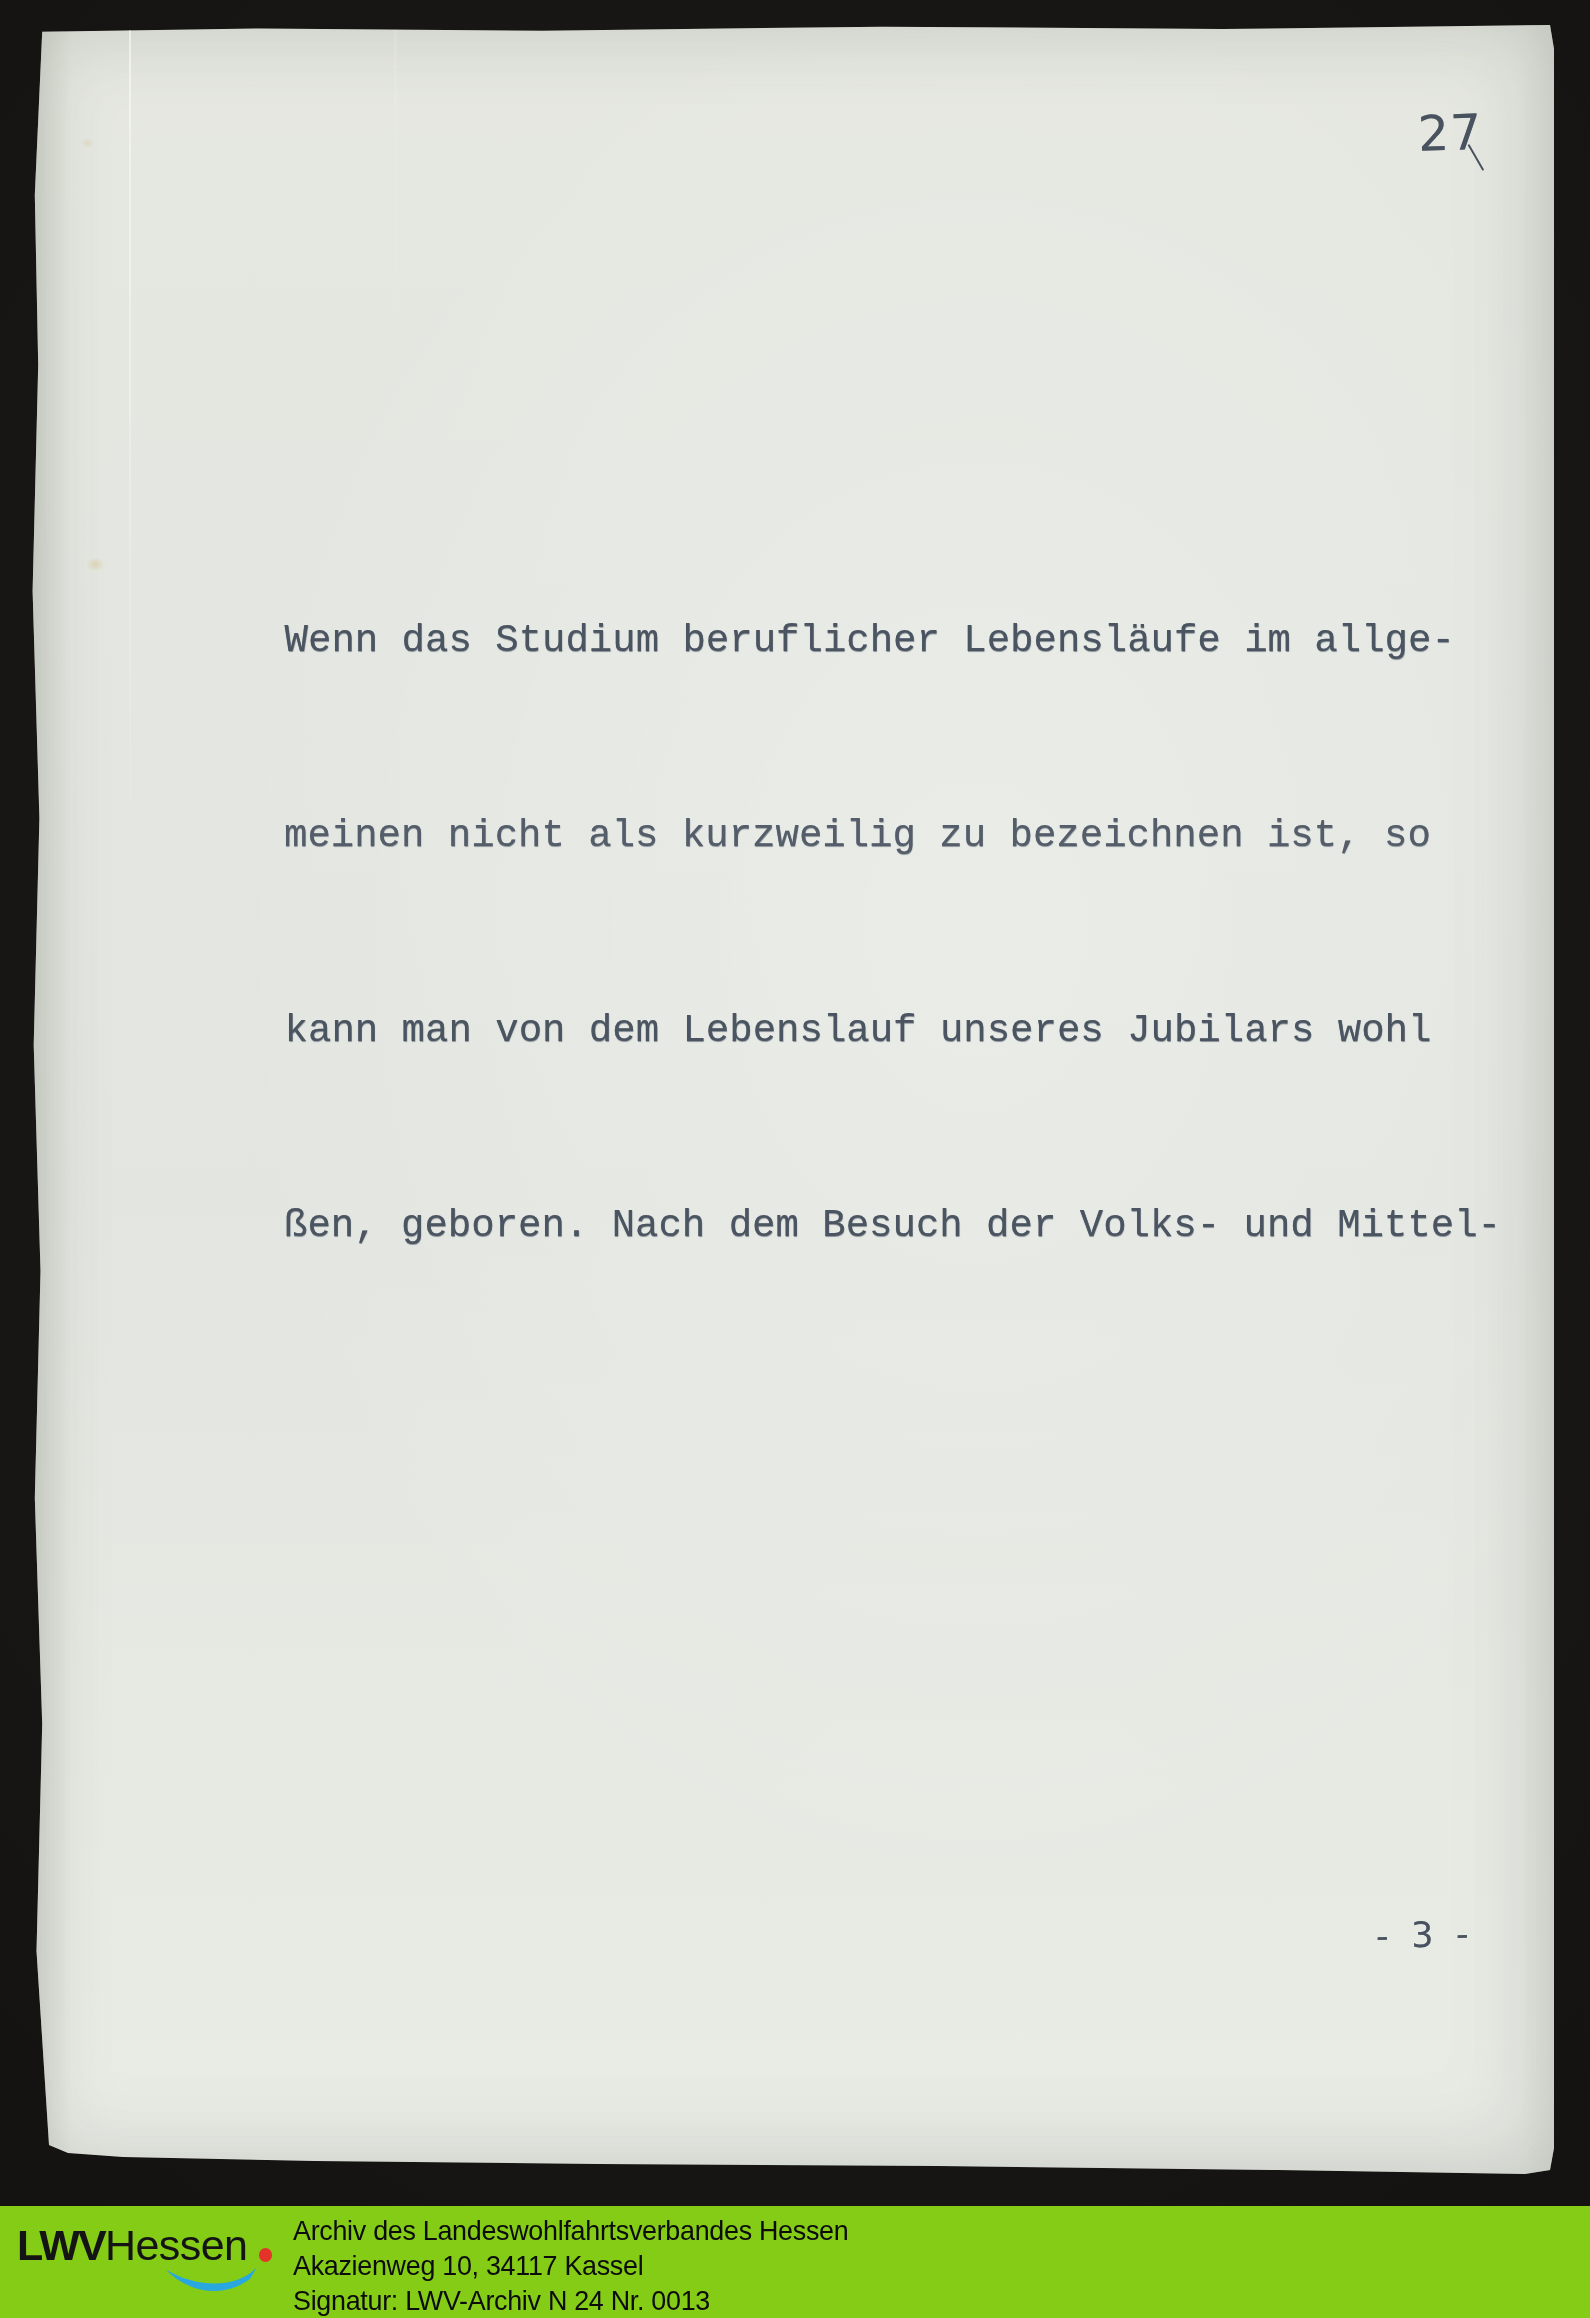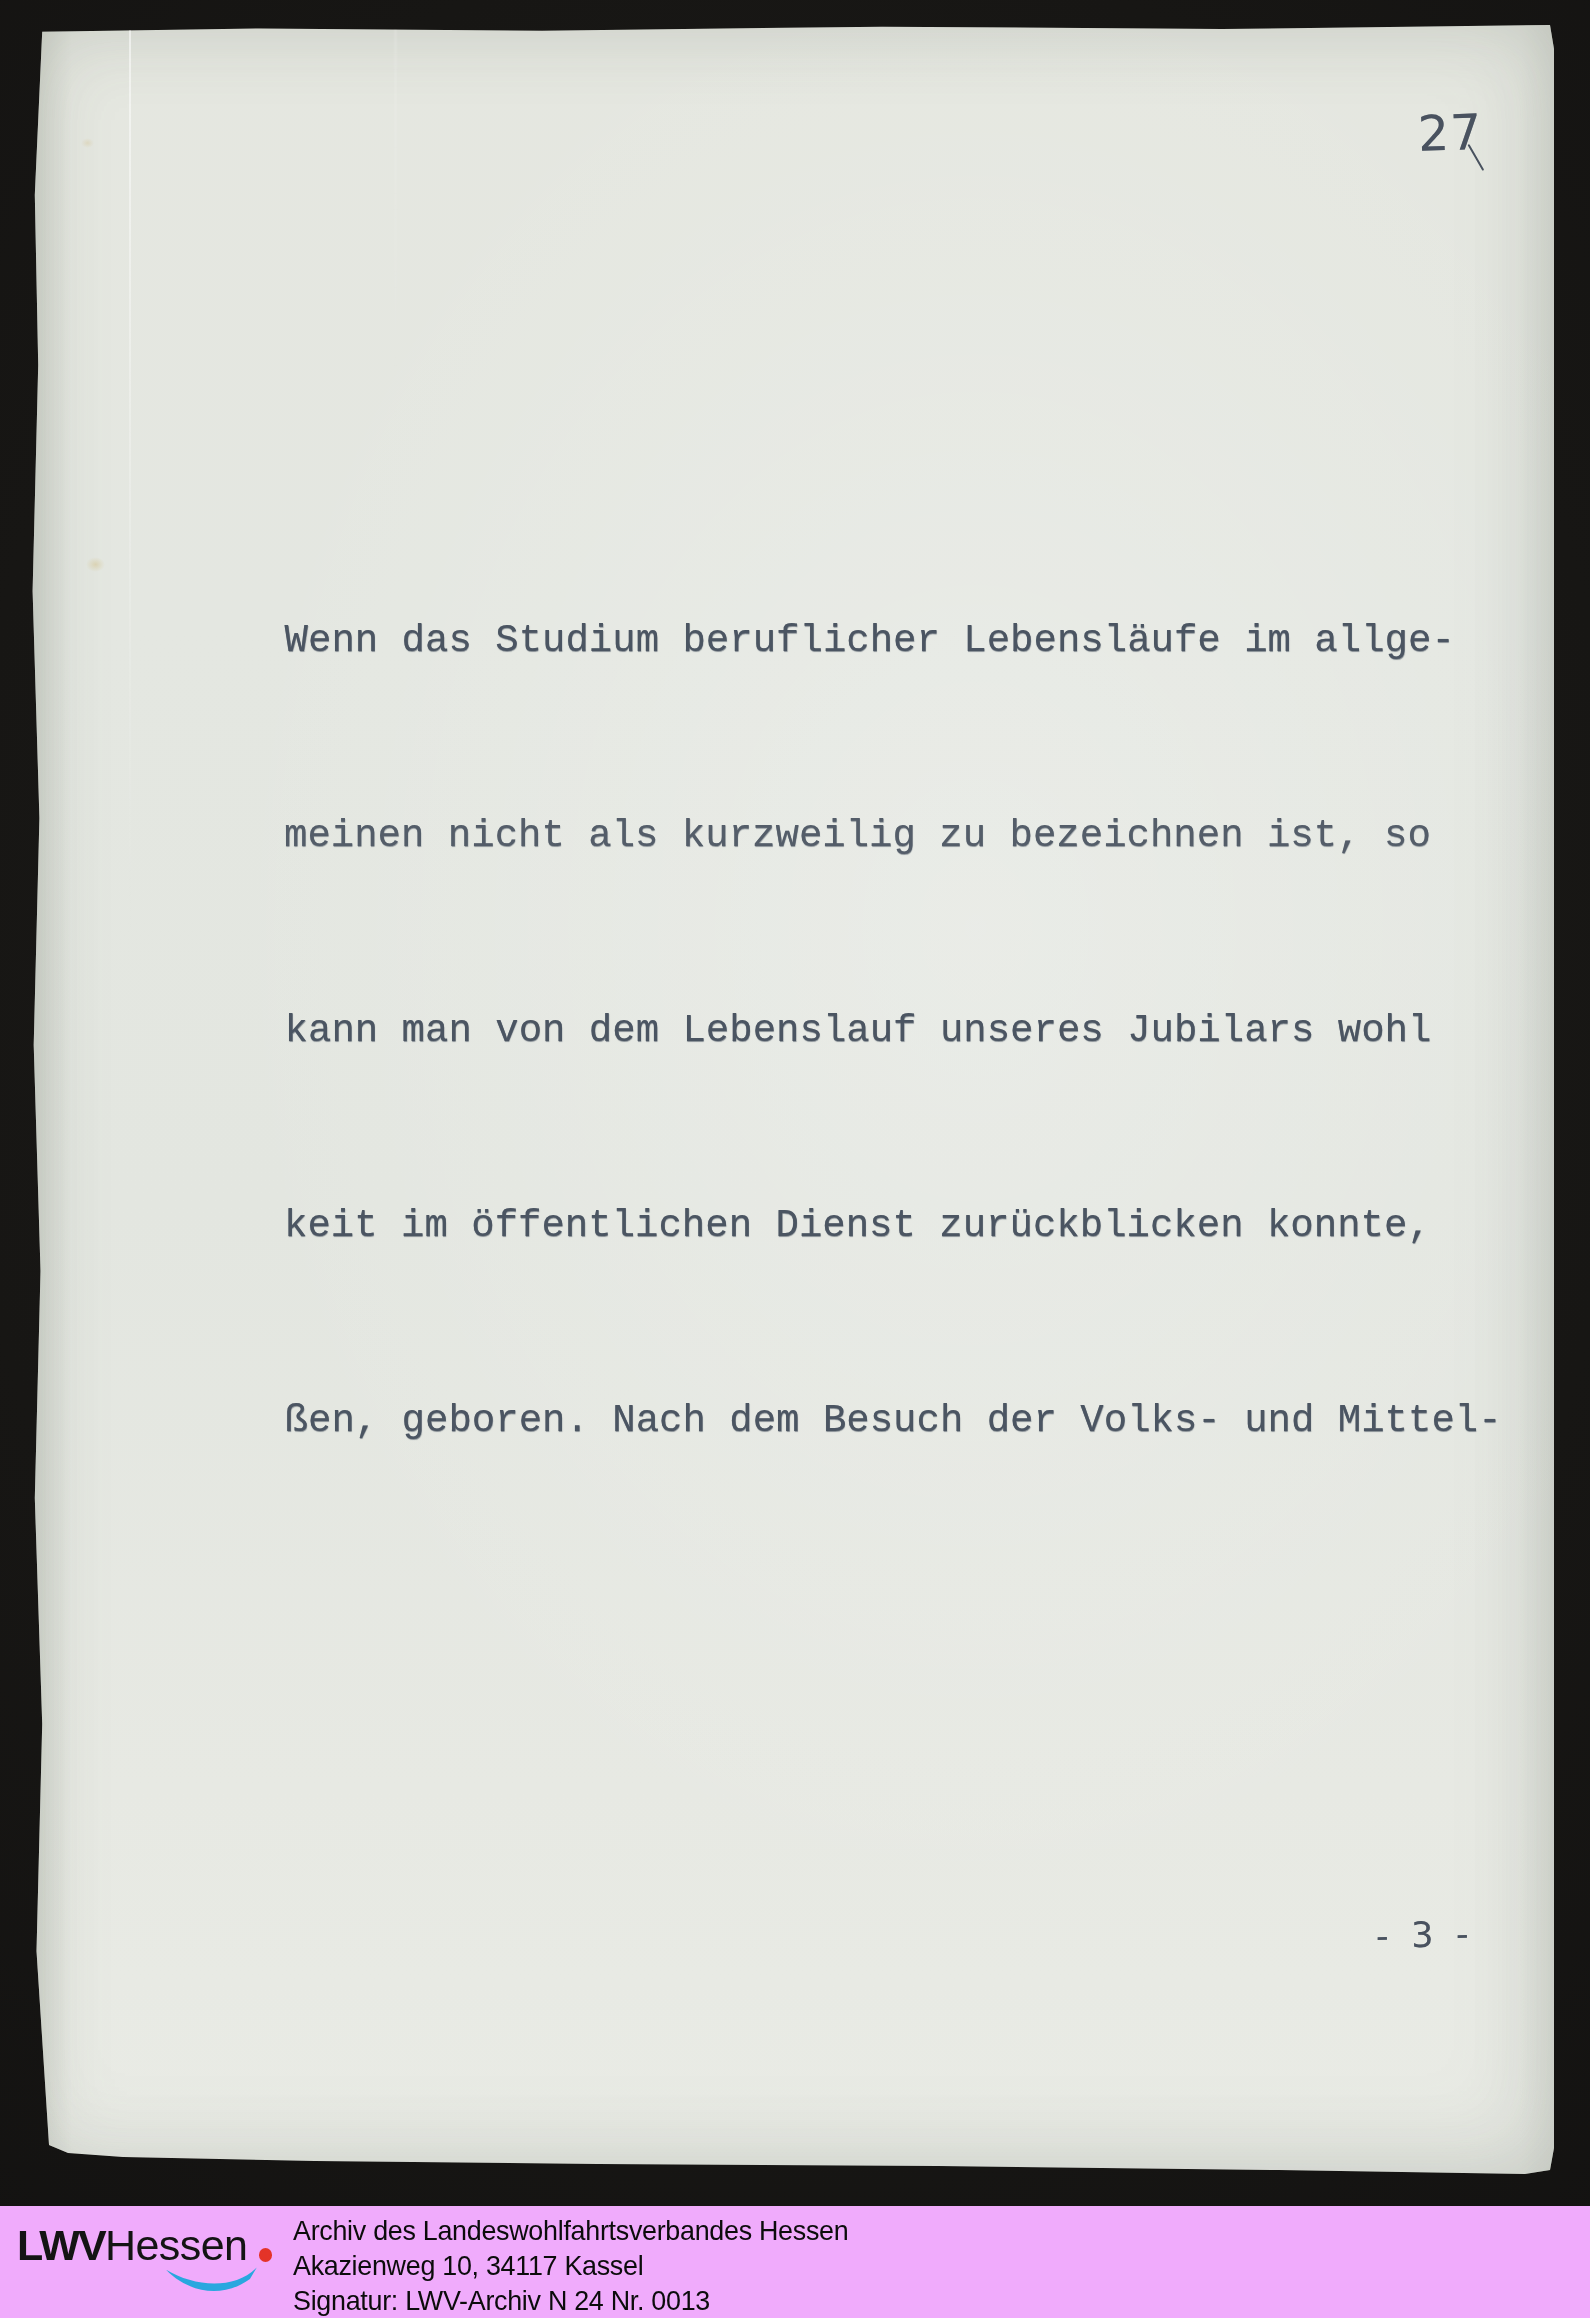--- a/index.html
+++ b/index.html
@@ -68,21 +68,21 @@
   }
   .salutation{margin-bottom:21.5px;}
   .tw-line{min-height:65px;}
   .tw-line:nth-of-type(odd){transform:translateX(0.6px);}
   .tw-line:nth-of-type(7){transform:translateX(-1.7px);}
   .tw-line:nth-of-type(15),.tw-line:nth-of-type(16),.tw-line:nth-of-type(17){opacity:.88;}
   .tw-line:nth-of-type(2),.tw-line:nth-of-type(10){opacity:.94;font-family:Liberation Mono, monospace;}
 
   
   .archive-footer{
-    position:absolute;left:0;bottom:0;width:1591px;height:113px;background:#f0abfc;
+    position:absolute;left:0;bottom:0;width:1591px;height:113px;background:#84cc16;
   }
   .logo{position:absolute;left:17px;top:14.7px;white-space:nowrap;}
   .logo-lwv{font-size:43px;font-weight:bold;color:#141414;letter-spacing:-1.7px;}
   .logo-hessen{font-size:43px;font-weight:normal;color:#141414;letter-spacing:-0.6px;}
   .logo-dot{
     position:absolute;left:259px;top:42px;width:13px;height:13.6px;border-radius:50%;
     background:#e43328;
   }
   .logo-swoosh{position:absolute;left:165px;top:57px;width:94px;height:33px;}
   .footer-text{
@@ -103,21 +103,20 @@
   <div class="hand page-num">
     <span>27</span>
     <span class="stroke"></span>
   </div>
 
   <div class="typewriter">
     <div>
       <div class="tw-line">Wenn das Studium beruflicher Lebensläufe im allge-</div>
       <div class="tw-line">meinen nicht als kurzweilig zu bezeichnen ist, so</div>
       <div class="tw-line">kann man von dem Lebenslauf unseres Jubilars wohl</div>
-      <div class="tw-line">keit im öffentlichen Dienst zurückblicken konnte,</div>
       <div class="tw-line">ßen, geboren. Nach dem Besuch der Volks- und Mittel-</div>
       
       
       
       
       
       
       
       
       

